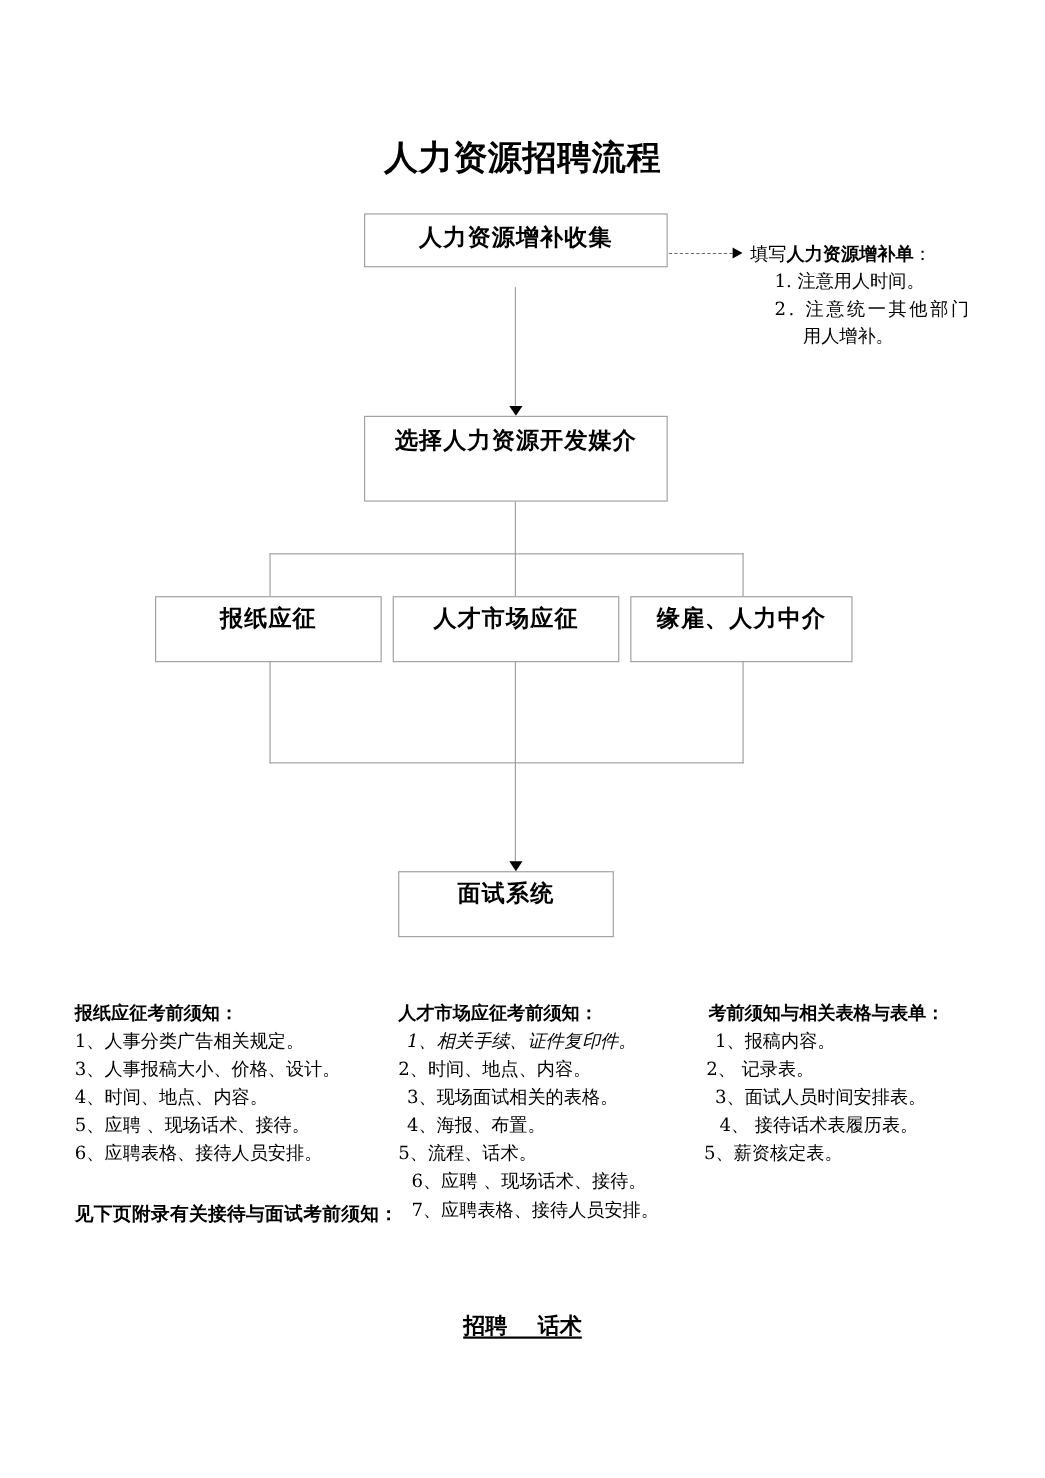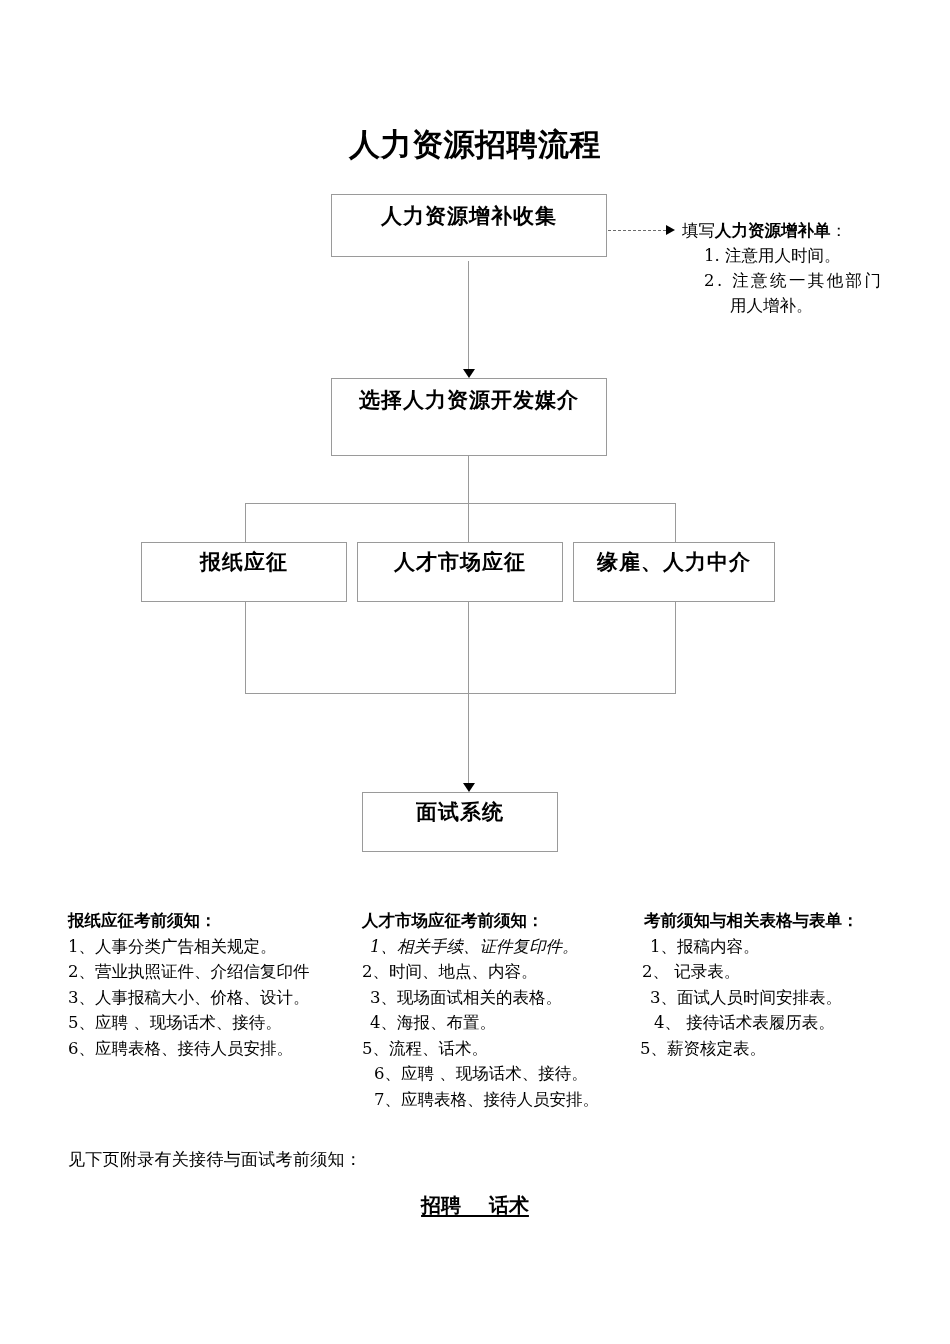--- a/index.html
+++ b/index.html
@@ -46,21 +46,21 @@
     font-size: 21px;
     font-weight: bold;
     text-align: center;
     letter-spacing: 1px;
   }
   .flow-box .box-label {
     display: block;
     padding-top: 7px;
   }
 
-  #box-collect   { left: 331px; top: 194px;  width: 276px; height: 63px; }
+  #box-collect   { left: 331px; top: 194px;  width: 276px; height: 49px; }
   #box-media     { left: 331px; top: 378px;  width: 276px; height: 78px; }
   #box-news      { left: 141px; top: 542px;  width: 206px; height: 60px; }
   #box-market    { left: 357px; top: 542px;  width: 206px; height: 60px; }
   #box-agency    { left: 573px; top: 542px;  width: 202px; height: 60px; }
   #box-interview { left: 362px; top: 792px;  width: 196px; height: 60px; }
 
   #box-news .box-label,
   #box-market .box-label,
   #box-agency .box-label,
   #box-interview .box-label { padding-top: 5px; }
@@ -185,23 +185,23 @@
   #note-col-3 .note-item.i1 { padding-left: 10px; }
   #note-col-3 .note-item.i2 { padding-left: 2px; }
   #note-col-3 .note-item.i3 { padding-left: 10px; }
   #note-col-3 .note-item.i4 { padding-left: 14px; }
   #note-col-3 .note-item.i5 { padding-left: 0px; }
 
   
   .footer-note {
     position: absolute;
     left: 68px;
-    top: 1148px;
+    top: 1092px;
     font-size: 17px;
-    font-weight: normal;
+    font-weight: bold;
     letter-spacing: 0.3px;
   }
   .footer-heading {
     position: absolute;
     left: 0;
     top: 1192px;
     width: 950px;
     text-align: center;
     font-size: 20px;
     font-weight: bold;
@@ -268,22 +268,22 @@
     <div class="flow-box" id="box-interview">
       <span class="box-label">面试系统</span>
     </div>
   </div>
 
   <div class="notes">
 
     <div class="note-col" id="note-col-1">
       <div class="note-title">报纸应征考前须知：</div>
       <div class="note-item i1">1、人事分类广告相关规定。</div>
-      <div class="note-item i2">2、营业执照证件、介绍信复印件</div>
       <div class="note-item i3">3、人事报稿大小、价格、设计。</div>
+      <div class="note-item i4">4、时间、地点、内容。</div>
       <div class="note-item i5">5、应聘    、现场话术、接待。</div>
       <div class="note-item i6">6、应聘表格、接待人员安排。</div>
     </div>
 
     <div class="note-col" id="note-col-2">
       <div class="note-title">人才市场应征考前须知：</div>
       <div class="note-item i1">1、相关手续、证件复印件。</div>
       <div class="note-item i2">2、时间、地点、内容。</div>
       <div class="note-item i3">3、现场面试相关的表格。</div>
       <div class="note-item i4">4、海报、布置。</div>

